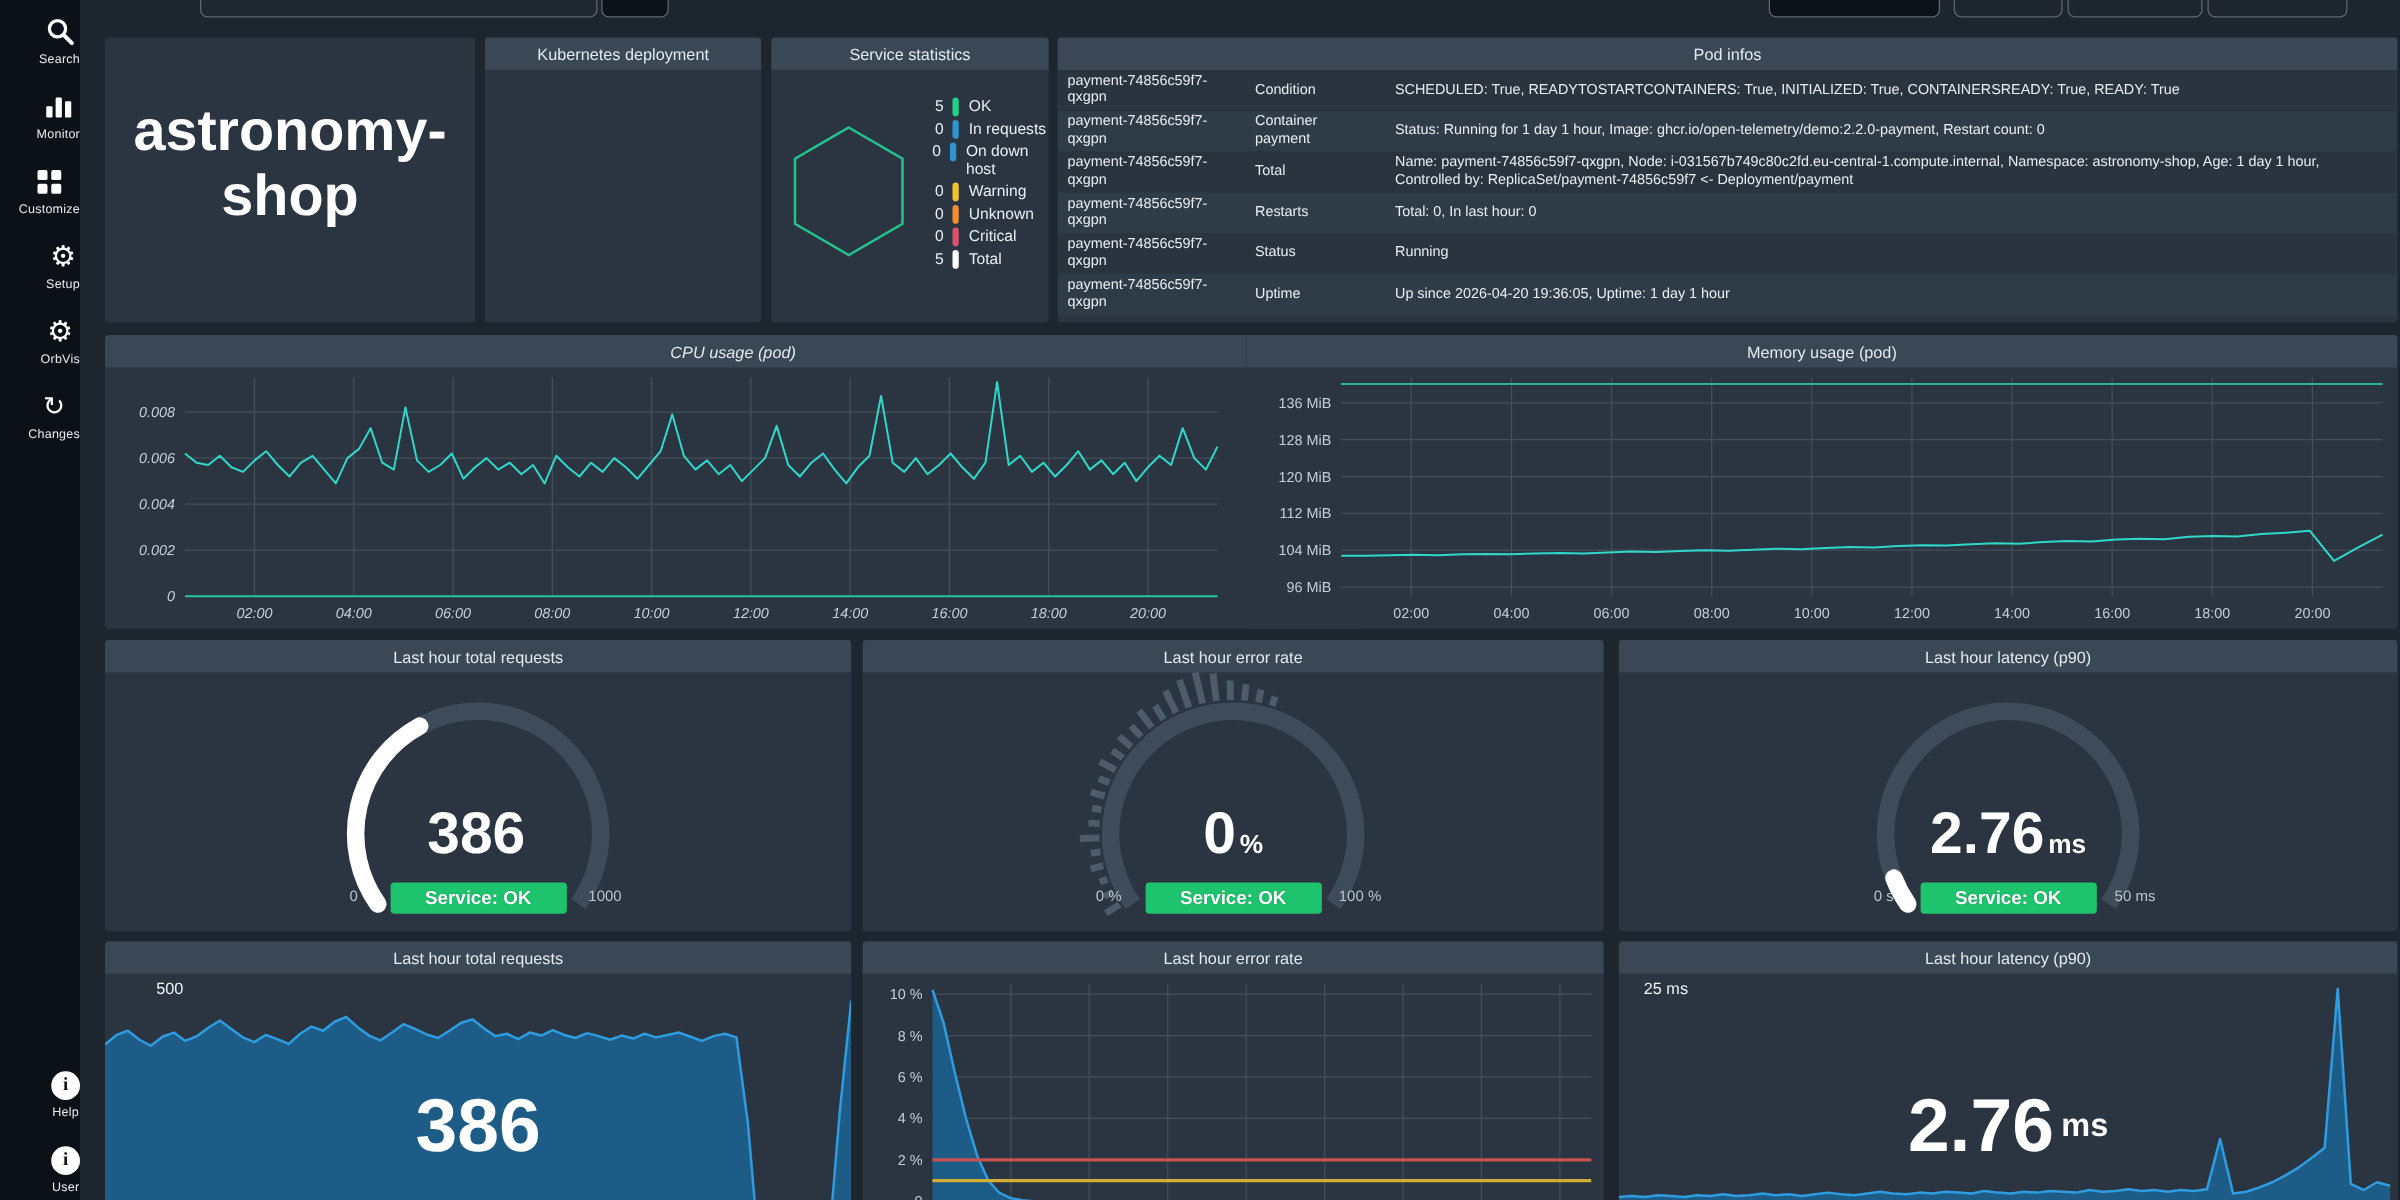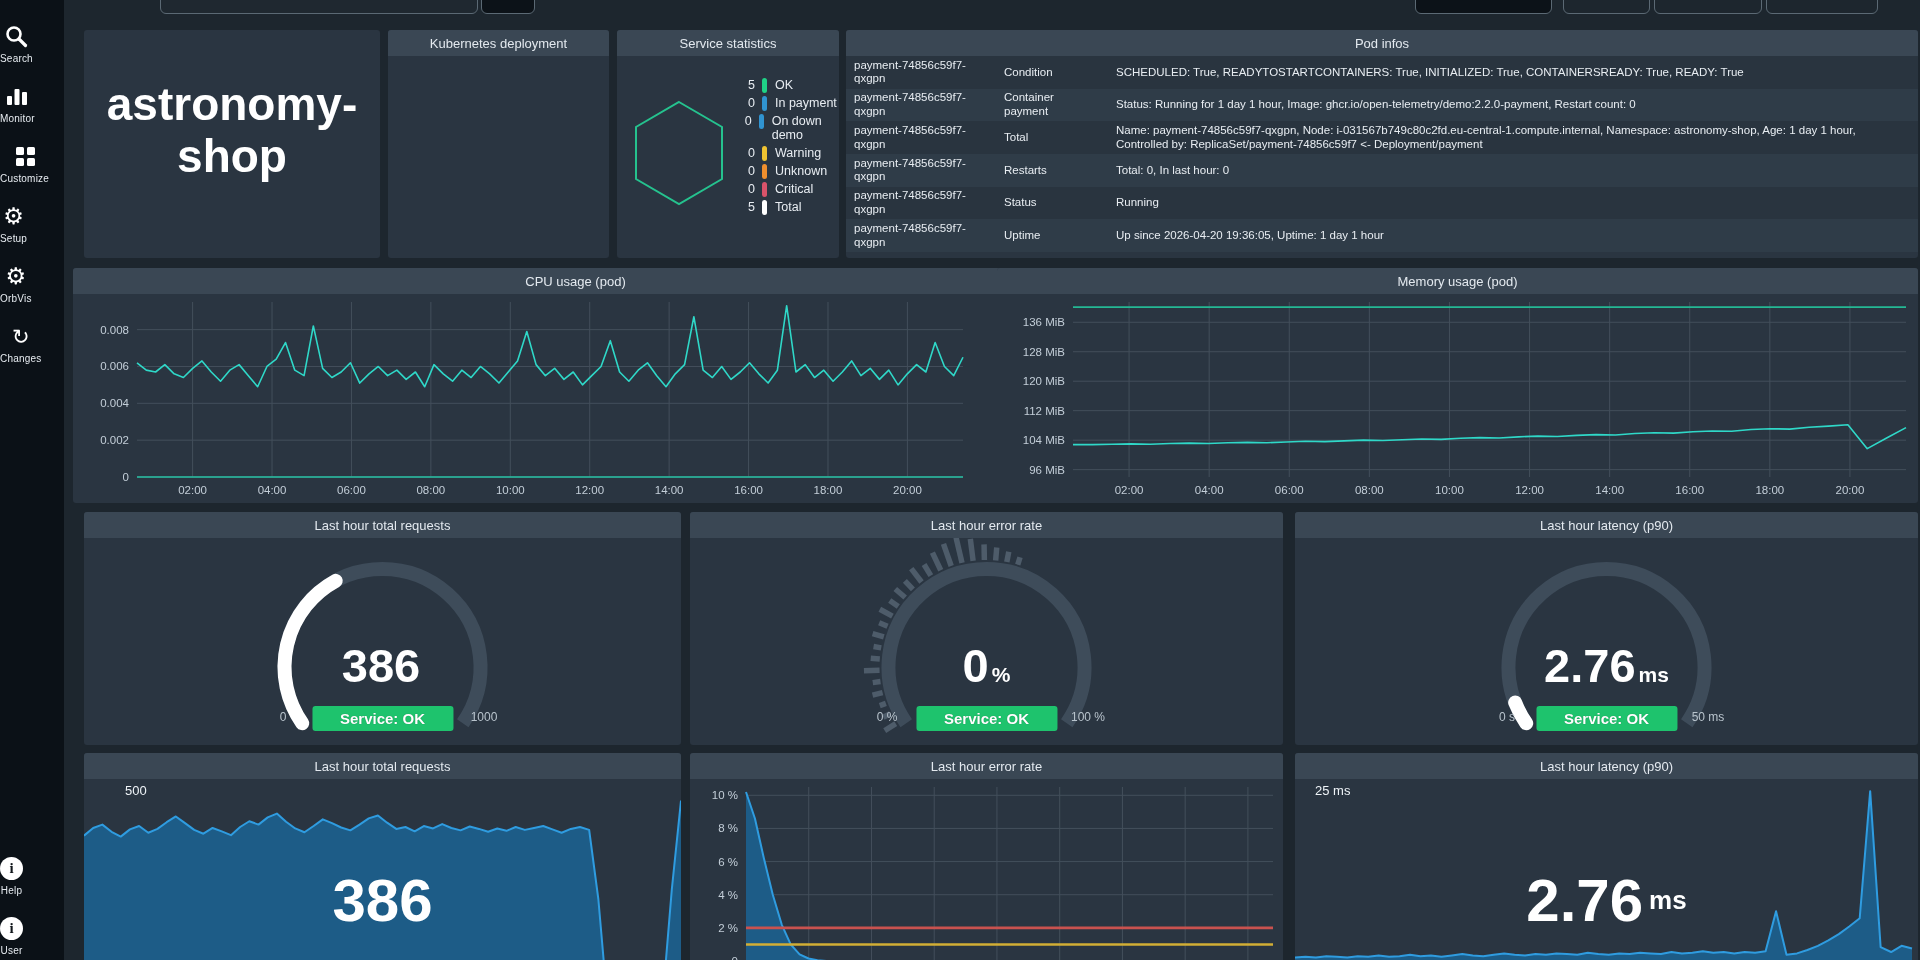--- a/index.html
+++ b/index.html
@@ -1,21 +1,21 @@
 <!DOCTYPE html>
 <html><head>
 <meta charset="utf-8">
 <style>
   * { margin:0; padding:0; box-sizing:border-box; }
   html,body { width:1920px; height:960px; overflow:hidden; background:#1d262e;
     font-family:"Liberation Sans", sans-serif; color:#e8edf2; }
 
   
   .sidebar { position:absolute; left:0; top:0; width:64px; height:960px; background:#0b1117;
-    display:flex; flex-direction:column; align-items:flex-start; padding-top:21px; z-index:5; }
+    display:flex; flex-direction:column; align-items:flex-end; padding-top:10px; z-index:5; }
   .sb-item { display:flex; flex-direction:column; align-items:center; margin-bottom:17px; cursor:pointer; }
   .sb-item .ic { height:30px; display:flex; align-items:center; justify-content:center; color:#fff; }
   .sb-item .lbl { font-size:10px; color:#e6ebf0; margin-top:2px; letter-spacing:.2px; }
   .sb-spacer { flex:1; }
   .glyph { font-size:23px; line-height:23px; color:#fff; }
   .circle-i { width:23px; height:23px; border-radius:50%; background:#fff; color:#10151a;
     font-weight:bold; font-size:15px; display:flex; align-items:center; justify-content:center; font-family:"Liberation Serif",serif;}
 
   
   .tb { position:absolute; height:26px; top:-12px; border:1px solid #5b6974; border-radius:6px; background:transparent; }
@@ -145,26 +145,26 @@
     </svg>
     <div class="legend" id="svc-legend">
         <div class="leg-row">
           <span class="leg-count">5</span>
           <span class="leg-pill" style="background: rgb(31, 210, 134);"></span>
           <span class="leg-lbl">OK</span>
         </div>
         <div class="leg-row">
           <span class="leg-count">0</span>
           <span class="leg-pill" style="background: rgb(48, 148, 209);"></span>
-          <span class="leg-lbl">In payment</span>
+          <span class="leg-lbl">In requests</span>
         </div>
         <div class="leg-row">
           <span class="leg-count">0</span>
           <span class="leg-pill" style="background: rgb(48, 148, 209);"></span>
-          <span class="leg-lbl">On down demo</span>
+          <span class="leg-lbl">On down host</span>
         </div>
         <div class="leg-row">
           <span class="leg-count">0</span>
           <span class="leg-pill" style="background: rgb(240, 196, 49);"></span>
           <span class="leg-lbl">Warning</span>
         </div>
         <div class="leg-row">
           <span class="leg-count">0</span>
           <span class="leg-pill" style="background: rgb(239, 143, 46);"></span>
           <span class="leg-lbl">Unknown</span>
@@ -202,21 +202,21 @@
         <div class="pod-cell row-a">payment-74856c59f7-qxgpn</div>
         <div class="pod-cell row-a">Status</div>
         <div class="pod-cell row-a">Running</div>
         <div class="pod-cell row-b">payment-74856c59f7-qxgpn</div>
         <div class="pod-cell row-b">Uptime</div>
         <div class="pod-cell row-b">Up since 2026-04-20 19:36:05, Uptime: 1 day 1 hour</div>
       </div>
   </div>
 </div>
 
-<div class="panel" style="left:73px; top:268px; width:1005px; height:235px;">
+<div class="panel" style="left:84px; top:268px; width:1005px; height:235px;font-style:italic;">
   <div class="ptitle">CPU usage (pod)</div>
   <div class="pbody">
     <svg id="svg-cpu" width="902" height="209">
         <line x1="64" y1="35.63157894736841" x2="890" y2="35.63157894736841" stroke="#434f5b" stroke-width="1"></line>
         <text x="56" y="39.63157894736841" text-anchor="end">0.008</text>
         <line x1="64" y1="72.4736842105263" x2="890" y2="72.4736842105263" stroke="#434f5b" stroke-width="1"></line>
         <text x="56" y="76.4736842105263" text-anchor="end">0.006</text>
         <line x1="64" y1="109.3157894736842" x2="890" y2="109.3157894736842" stroke="#434f5b" stroke-width="1"></line>
         <text x="56" y="113.3157894736842" text-anchor="end">0.004</text>
         <line x1="64" y1="146.1578947368421" x2="890" y2="146.1578947368421" stroke="#434f5b" stroke-width="1"></line>

